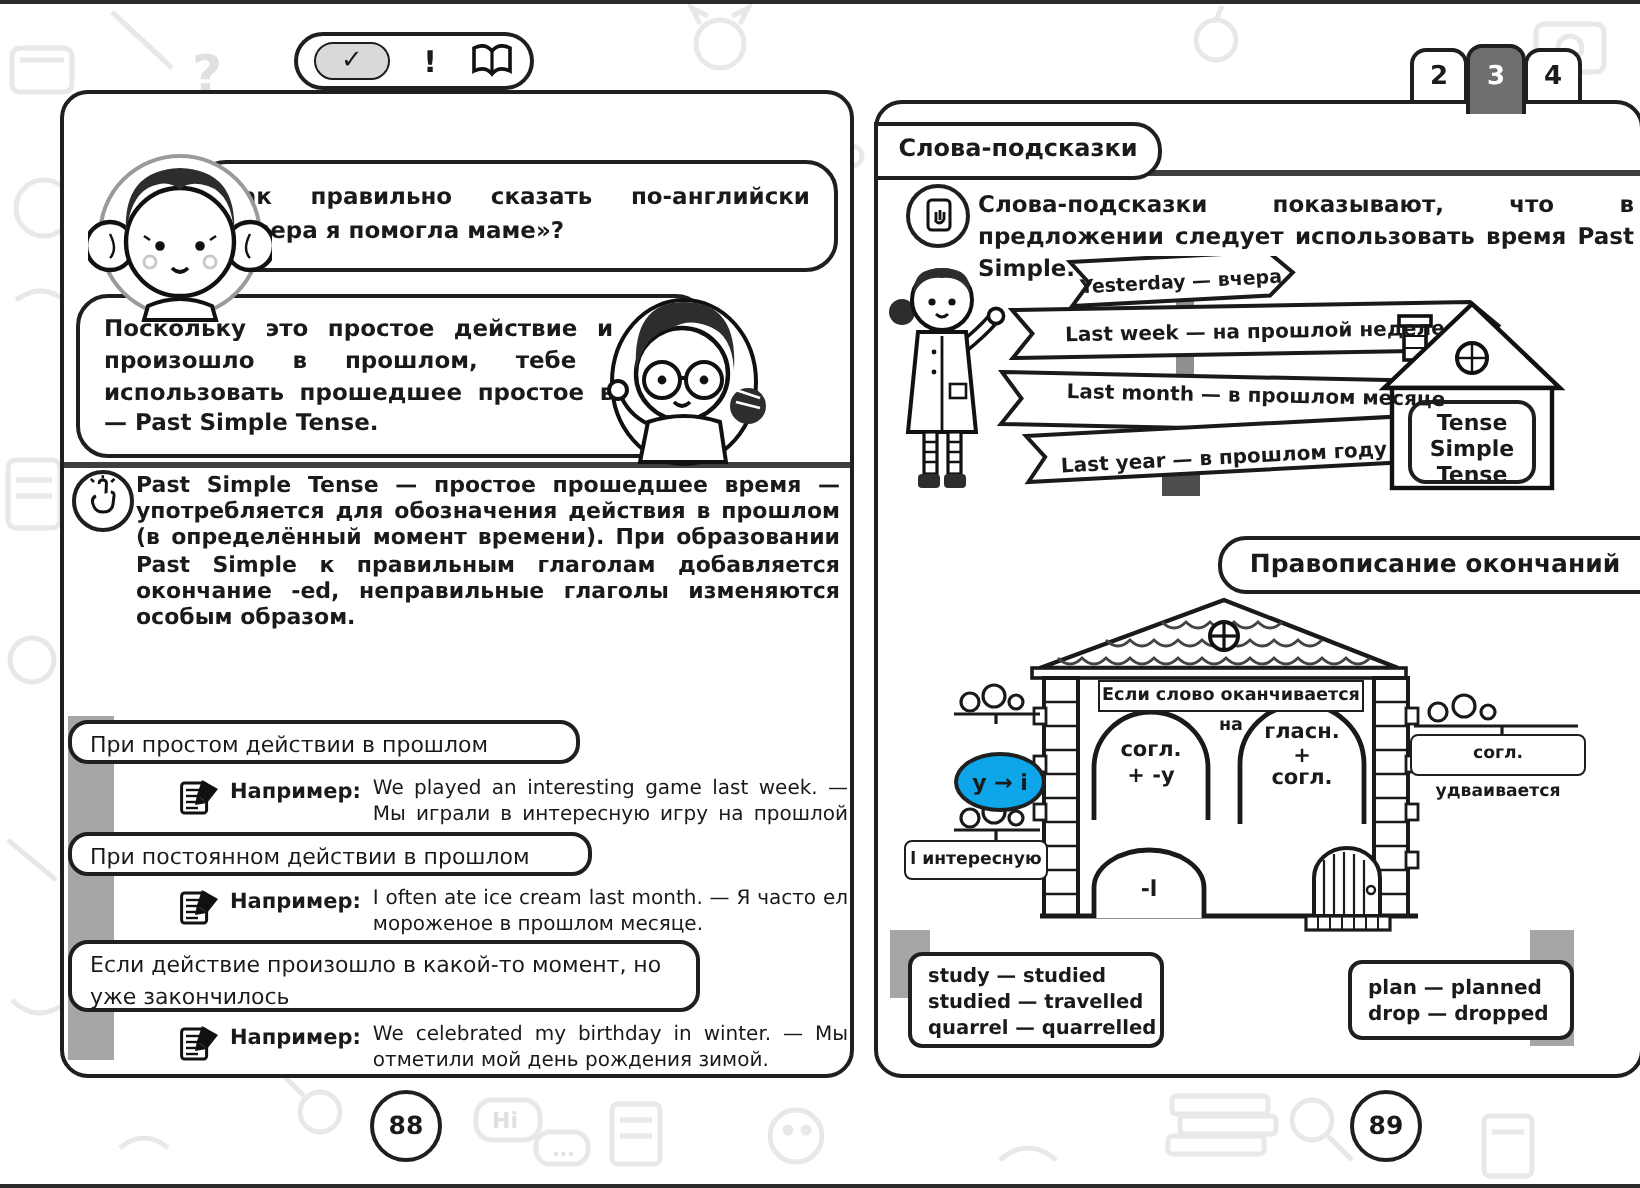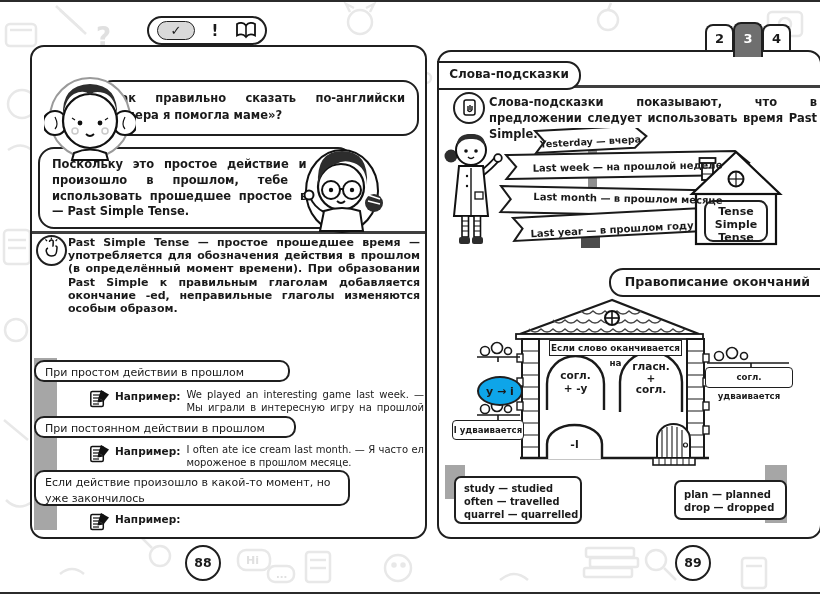--- a/index.html
+++ b/index.html
@@ -213,20 +213,21 @@
       <svg width="20" height="20" viewBox="0 0 20 20">
         <rect x="0.8" y="2.5" width="12.5" height="15" rx="1.5" fill="#fff" stroke="#111" stroke-width="1.5"></rect>
         <line x1="3" y1="6" x2="11" y2="6" stroke="#111" stroke-width="1.2"></line>
         <line x1="3" y1="9" x2="11" y2="9" stroke="#111" stroke-width="1.2"></line>
         <line x1="3" y1="12" x2="11" y2="12" stroke="#111" stroke-width="1.2"></line>
         <line x1="3" y1="15" x2="9" y2="15" stroke="#111" stroke-width="1.2"></line>
         <polygon points="11,1 19,5.5 13.5,12.5 8.5,8.5" fill="#111"></polygon>
         <polygon points="8.5,8.5 13.5,12.5 7.5,13.5" fill="#111"></polygon>
       </svg>
       <span class="lbl">Например:</span>
+      <div class="txt">We celebrated my birthday in winter. — Мы отметили мой день рождения зимой.</div>
     </div>
   </div>
 
   <div class="pagenum" style="left:185px;top:545px;">88</div>
 
   <div class="page" style="left:437px;top:50px;width:381px;height:485px;">
 
     <div class="pillhdr" style="left:-2px;top:9px;width:140px;height:25px;line-height:23px;font-size:12px;border-radius:0 14px 14px 0;">
       <span>Слова-подсказки</span>
     </div>
@@ -370,31 +371,31 @@
       <div>+</div>
       <div>согл.</div>
     </div>
     <div class="abs b" style="left:108px;top:386px;width:55px;text-align:center;font-size:11px;z-index:4;">
       <span>-l</span>
     </div>
     <div class="abs" style="left:38px;top:324px;width:46px;height:30px;border:2px solid #1f1f1f;border-radius:50%;background:#0ea5e9;text-align:center;font-weight:bold;font-size:11px;line-height:28px;box-sizing:border-box;z-index:4;">
       <span>y → i</span>
     </div>
     <div class="smallsign" style="left:13px;top:368px;width:72px;height:20px;font-size:8.6px;line-height:18px;box-sizing:border-box;">
-      <span>l удваивается</span>
+      <span>l интересную</span>
     </div>
     <div class="smallsign" style="left:266px;top:315px;width:88px;height:21px;font-size:8.6px;line-height:19px;box-sizing:border-box;">
       <span>согл. удваивается</span>
     </div>
 
     <div class="graybar" style="left:6px;top:413px;width:20px;height:34px;"></div>
     <div class="graybar" style="left:326px;top:413px;width:22px;height:58px;z-index:3;"></div>
     <div class="wordbox" style="left:15px;top:424px;width:128px;height:48px;font-size:9.8px;box-sizing:border-box;">
       <div>study — studied</div>
-      <div>often — travelled</div>
+      <div>studied — travelled</div>
       <div>quarrel — quarrelled</div>
     </div>
     <div class="wordbox" style="left:235px;top:428px;width:113px;height:40px;font-size:10px;box-sizing:border-box;padding-top:6px;">
       <div>plan — planned</div>
       <div>drop — dropped</div>
     </div>
   </div>
 
   <div class="pagenum" style="left:675px;top:545px;">89</div>
 

